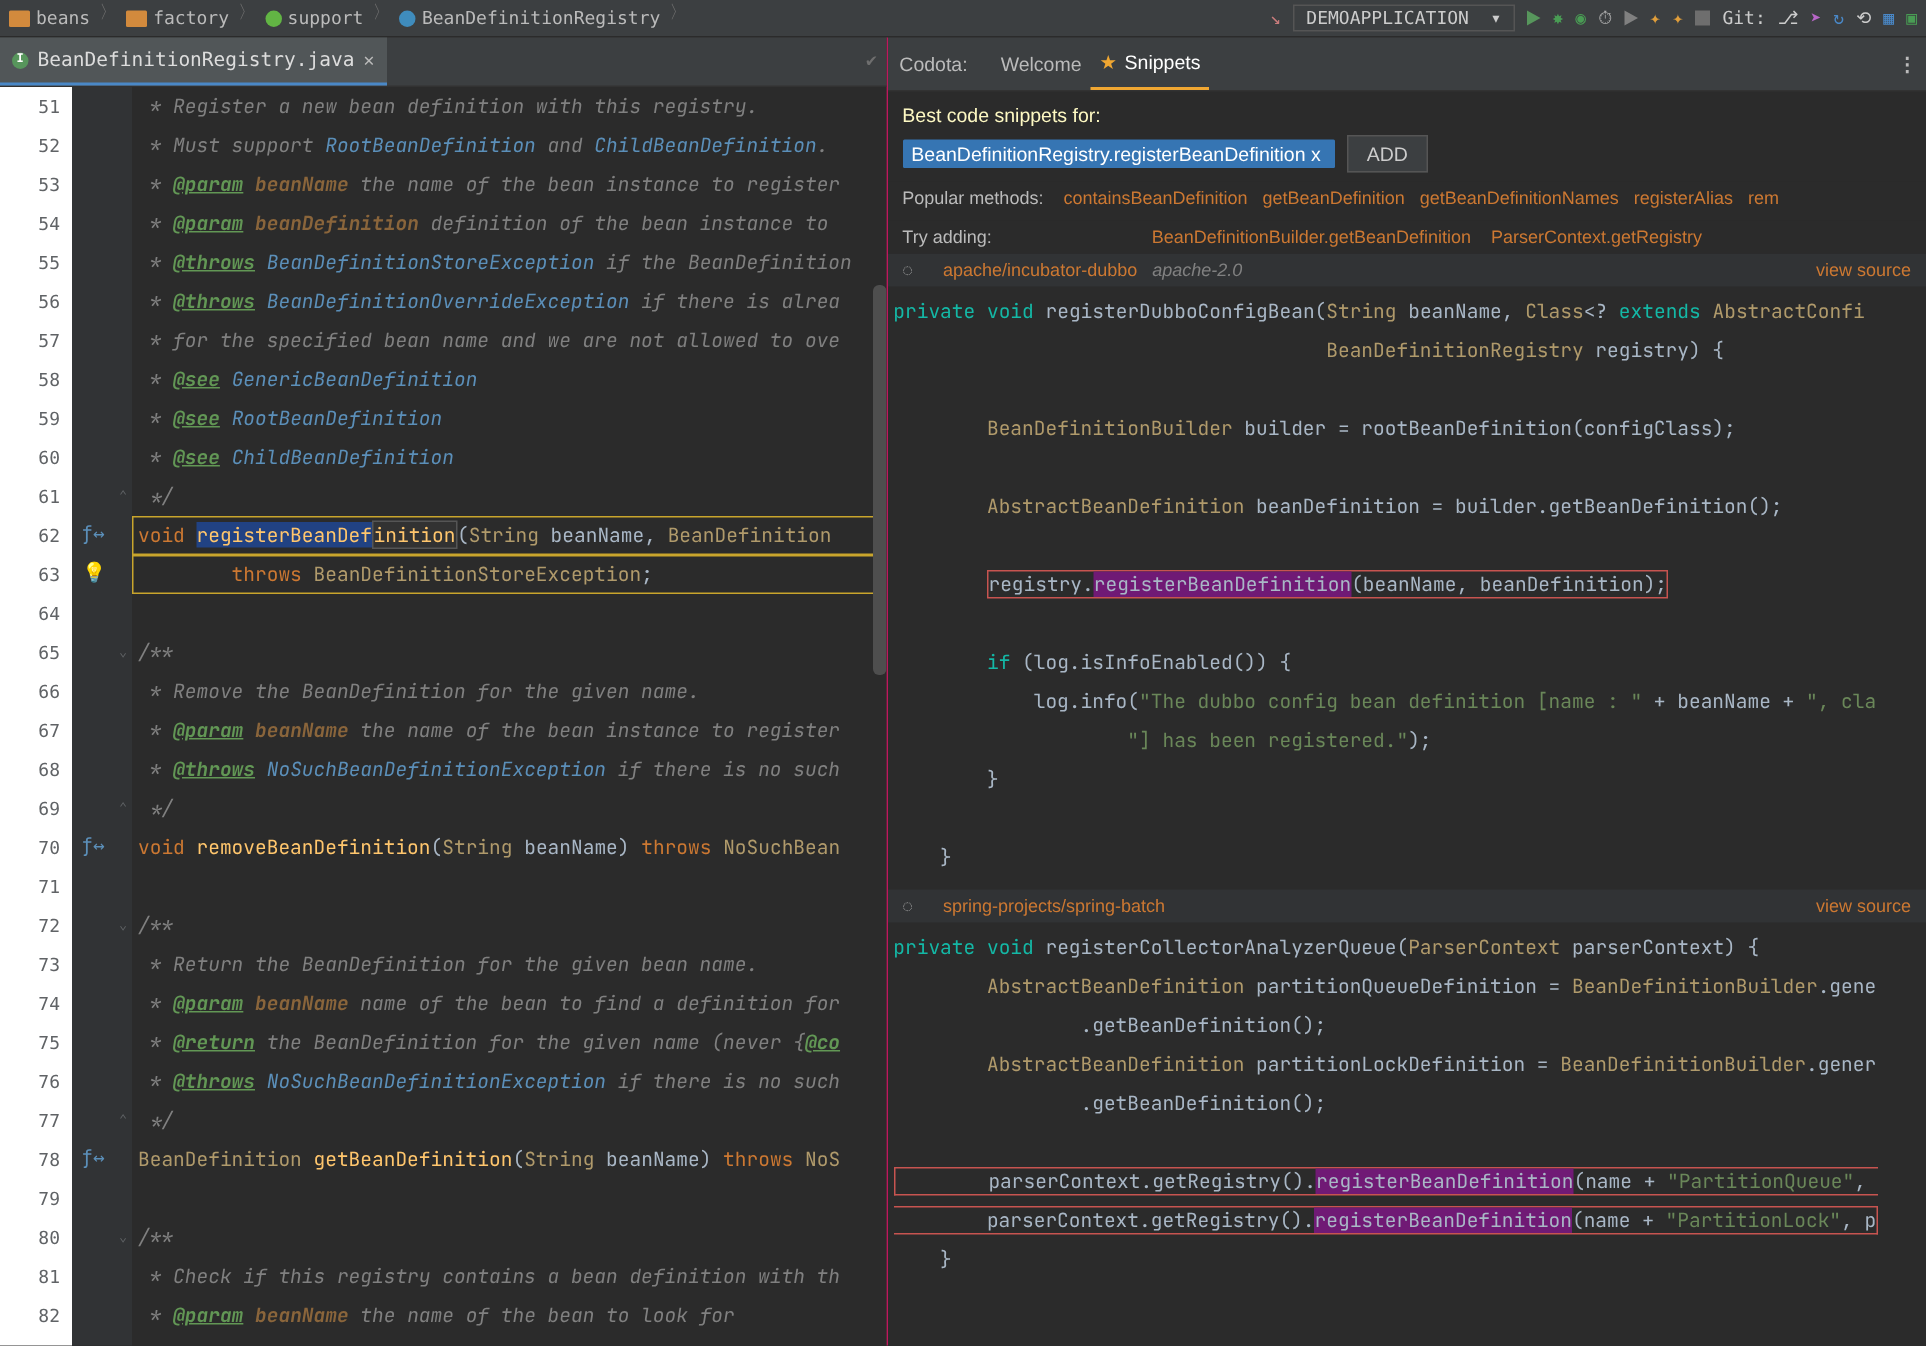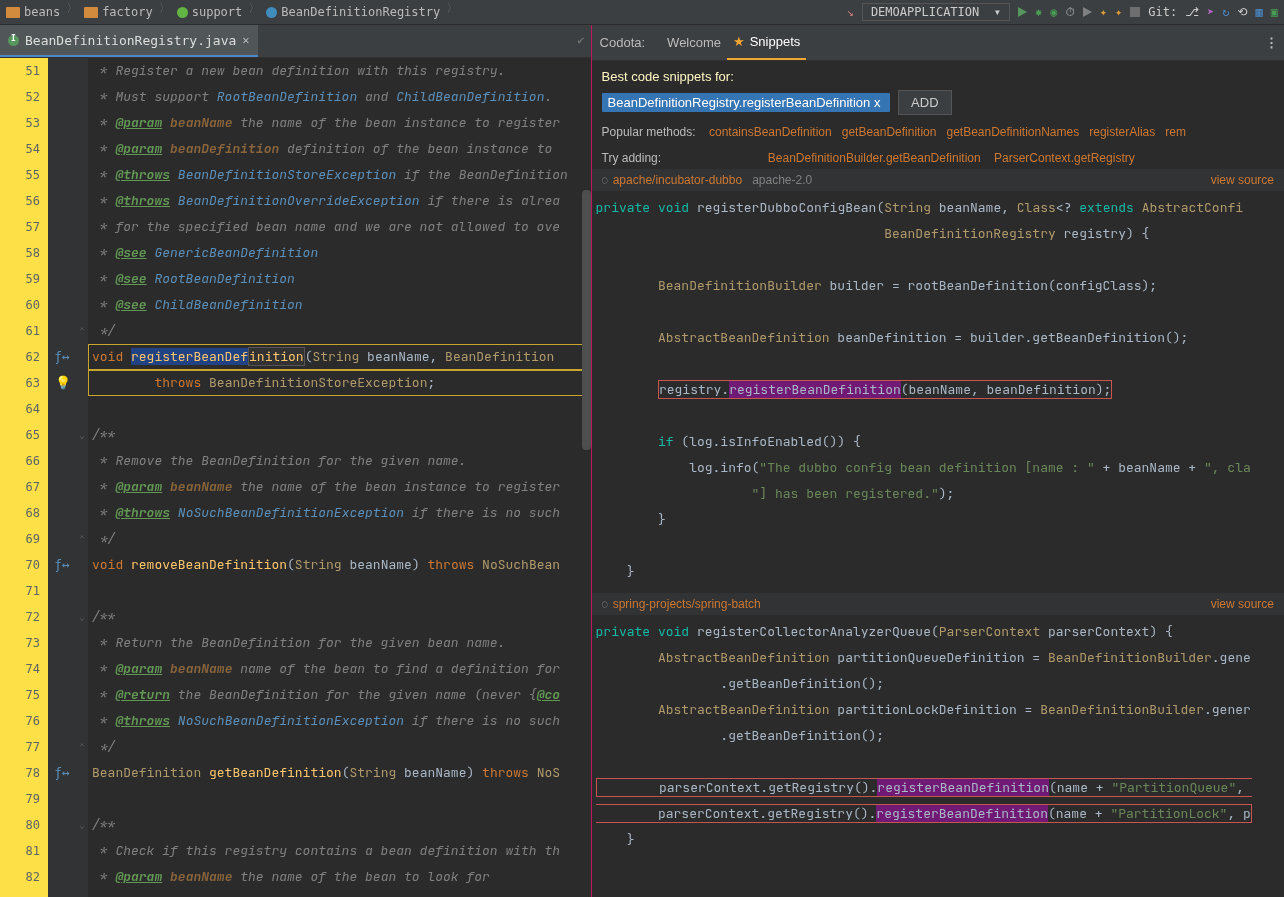--- a/index.html
+++ b/index.html
@@ -21,21 +21,21 @@
   .right{width:693px;display:flex;flex-direction:column;background:#2b2b2b}
   
   .tabbar{height:32px;background:#3c3f41;display:flex;align-items:flex-start;border-bottom:1px solid #323232;position:relative}
   .tab{display:flex;align-items:center;height:30px;padding:0 8px;background:#515658;color:#ddd;gap:6px;border-bottom:2px solid #4a88c7}
   .tab .close{color:#bbb;font-size:12px}
   .i-ico{width:11px;height:11px;border-radius:50%;background:#57965c;display:inline-flex;align-items:center;justify-content:center;color:#fff;font-weight:bold;font-size:8px;position:relative;font-style:normal}
   .i-ico::after{content:"I";position:absolute;left:3px;top:-1px}
   .tick{position:absolute;right:6px;top:8px;color:#6e6e6e;font-size:12px}
   
   .editor{flex:1;display:flex;overflow:hidden;position:relative}
-  .gutter{width:48px;text-align:right;background:#fde047;color:#606366;font-size:12px;line-height:26px;padding-right:8px;box-sizing:border-box}
+  .gutter{width:48px;text-align:right;background:#ffffff;color:#606366;font-size:12px;line-height:26px;padding-right:8px;box-sizing:border-box}
   .iconcol{width:28px;background:#313335;line-height:26px;text-align:center}
   .iconcol span{display:block;height:26px}
   .foldcol{width:12px;background:#313335;line-height:26px;font-size:9px;color:#606366;text-align:center}
   .code{flex:1;font-size:13px;line-height:26px;white-space:pre;position:relative;font-family:"JetBrains Mono",Menlo,Consolas,monospace;background:#2b2b2b}
   .code .ln{height:26px;padding-left:4px}
   .cmt{color:#808080;font-style:italic}
   .tag{color:#629755;font-style:italic;font-weight:bold;text-decoration:underline}
   .pname{color:#8a653b;font-weight:bold}
   .kw{color:#cc7832}
   .type{color:#b09a6b}
@@ -54,22 +54,22 @@
   .searchrow{padding:8px 10px 6px 10px;font-family:-apple-system,sans-serif;font-size:13px;background:#2b2b2b}
   .searchrow .hdr{color:#fef9c3;margin-bottom:6px;display:block}
   .chip{background:#3675b3;padding:2px 6px;color:#fff;border-radius:1px}
   .chip b{font-weight:normal}
   .addbtn{background:#3c3f41;border:1px solid #555;padding:4px 12px;color:#ccc;margin-left:8px;font-family:inherit;font-size:13px}
   .sugrow{padding:4px 10px;font-family:-apple-system,sans-serif;font-size:12px;color:#bbb;background:#2b2b2b}
   .link{color:#cc7832}
   .link2{color:#cc7832}
   .snips{flex:1;overflow:hidden;background:#2b2b2b;font-family:"JetBrains Mono",Menlo,Consolas,monospace}
   .sniphdr{display:flex;align-items:center;padding:4px 10px;background:#313335;font-family:-apple-system,sans-serif;font-size:12px;color:#bbb}
-  .repo{color:#cc7832;margin-left:4px}
-  .license{color:#808080;margin-left:10px}
+  .repo{color:#cc7832;margin-left:20px}
+  .license{color:#808080;font-style:italic;margin-left:10px}
   .viewsrc{margin-left:auto;color:#cc7832}
   .snip{font-size:13px;line-height:26px;white-space:pre;padding:4px 0 8px 4px;color:#a9b7c6;position:relative}
   .snip .kw{color:#14b8a6;font-style:normal}
   .snip .typ{color:#b09a6b}
   .snip .pn,{color:#a9b7c6}
   .snip .str{color:#6a8759}
   .hired{border:1px solid #c75450}
   .hlsel{background:#701a75}
   .gen{color:#a9b7c6}
 </style>

